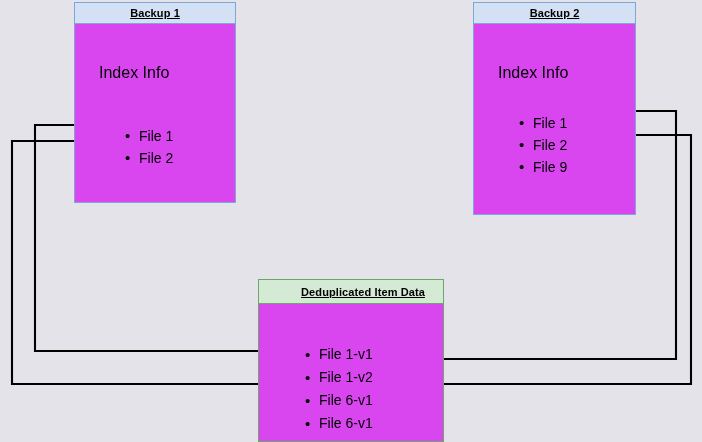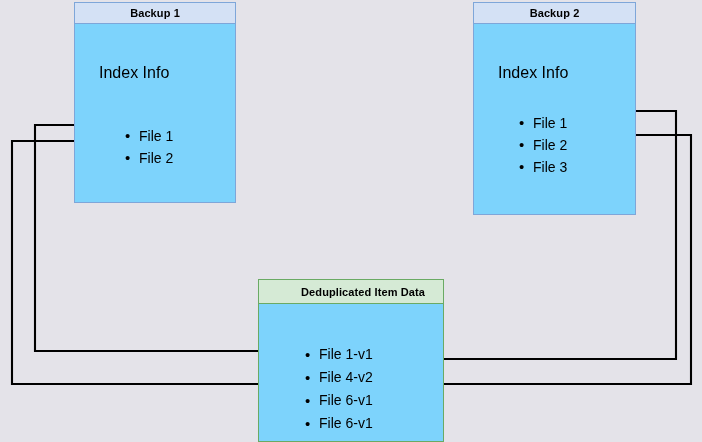--- a/index.html
+++ b/index.html
@@ -24,21 +24,22 @@
     position: absolute;
     left: 0; top: 0;
     width: 702px;
     height: 442px;
     pointer-events: none;
   }
   .node {
     position: absolute;
     box-sizing: border-box;
     border: 1px solid #7ea6d9;
-    background: #7dd3fc;
+    background: #d946ef;
+    text-decoration: underline;
   }
   .node.green {
     border: 1px solid #6aaa64;
   }
   .node-header {
     box-sizing: border-box;
     height: 21px;
     background: #d4e1f5;
     border-bottom: 1px solid #7ea6d9;
     font-size: 11px;
@@ -125,30 +126,30 @@
     </div>
   </div>
 
   <div class="node" style="left:473px; top:2px; width:163px; height:213px;">
     <div class="node-header">Backup 2</div>
     <div class="node-body">
       <div class="section-title" style="left:24px; top:40px;">Index Info</div>
       <ul class="file-list" style="left:45px; top:88px;">
         <li>File 1</li>
         <li>File 2</li>
-        <li>File 3</li>
+        <li>File 9</li>
       </ul>
     </div>
   </div>
 
   <div class="node green" style="left:258px; top:279px; width:186px; height:163px;">
     <div class="node-header" style="height:24px;">Deduplicated Item Data</div>
     <div class="node-body" style="height:calc(100% - 24px);margin-top:6px;">
       <ul class="file-list dedup-list" style="left:46px; top:33px;">
         <li>File 1-v1</li>
-        <li>File 4-v2</li>
+        <li>File 1-v2</li>
         <li>File 6-v1</li>
         <li>File 6-v1</li>
       </ul>
     </div>
   </div>
 
 </div>
 
 </body></html>

